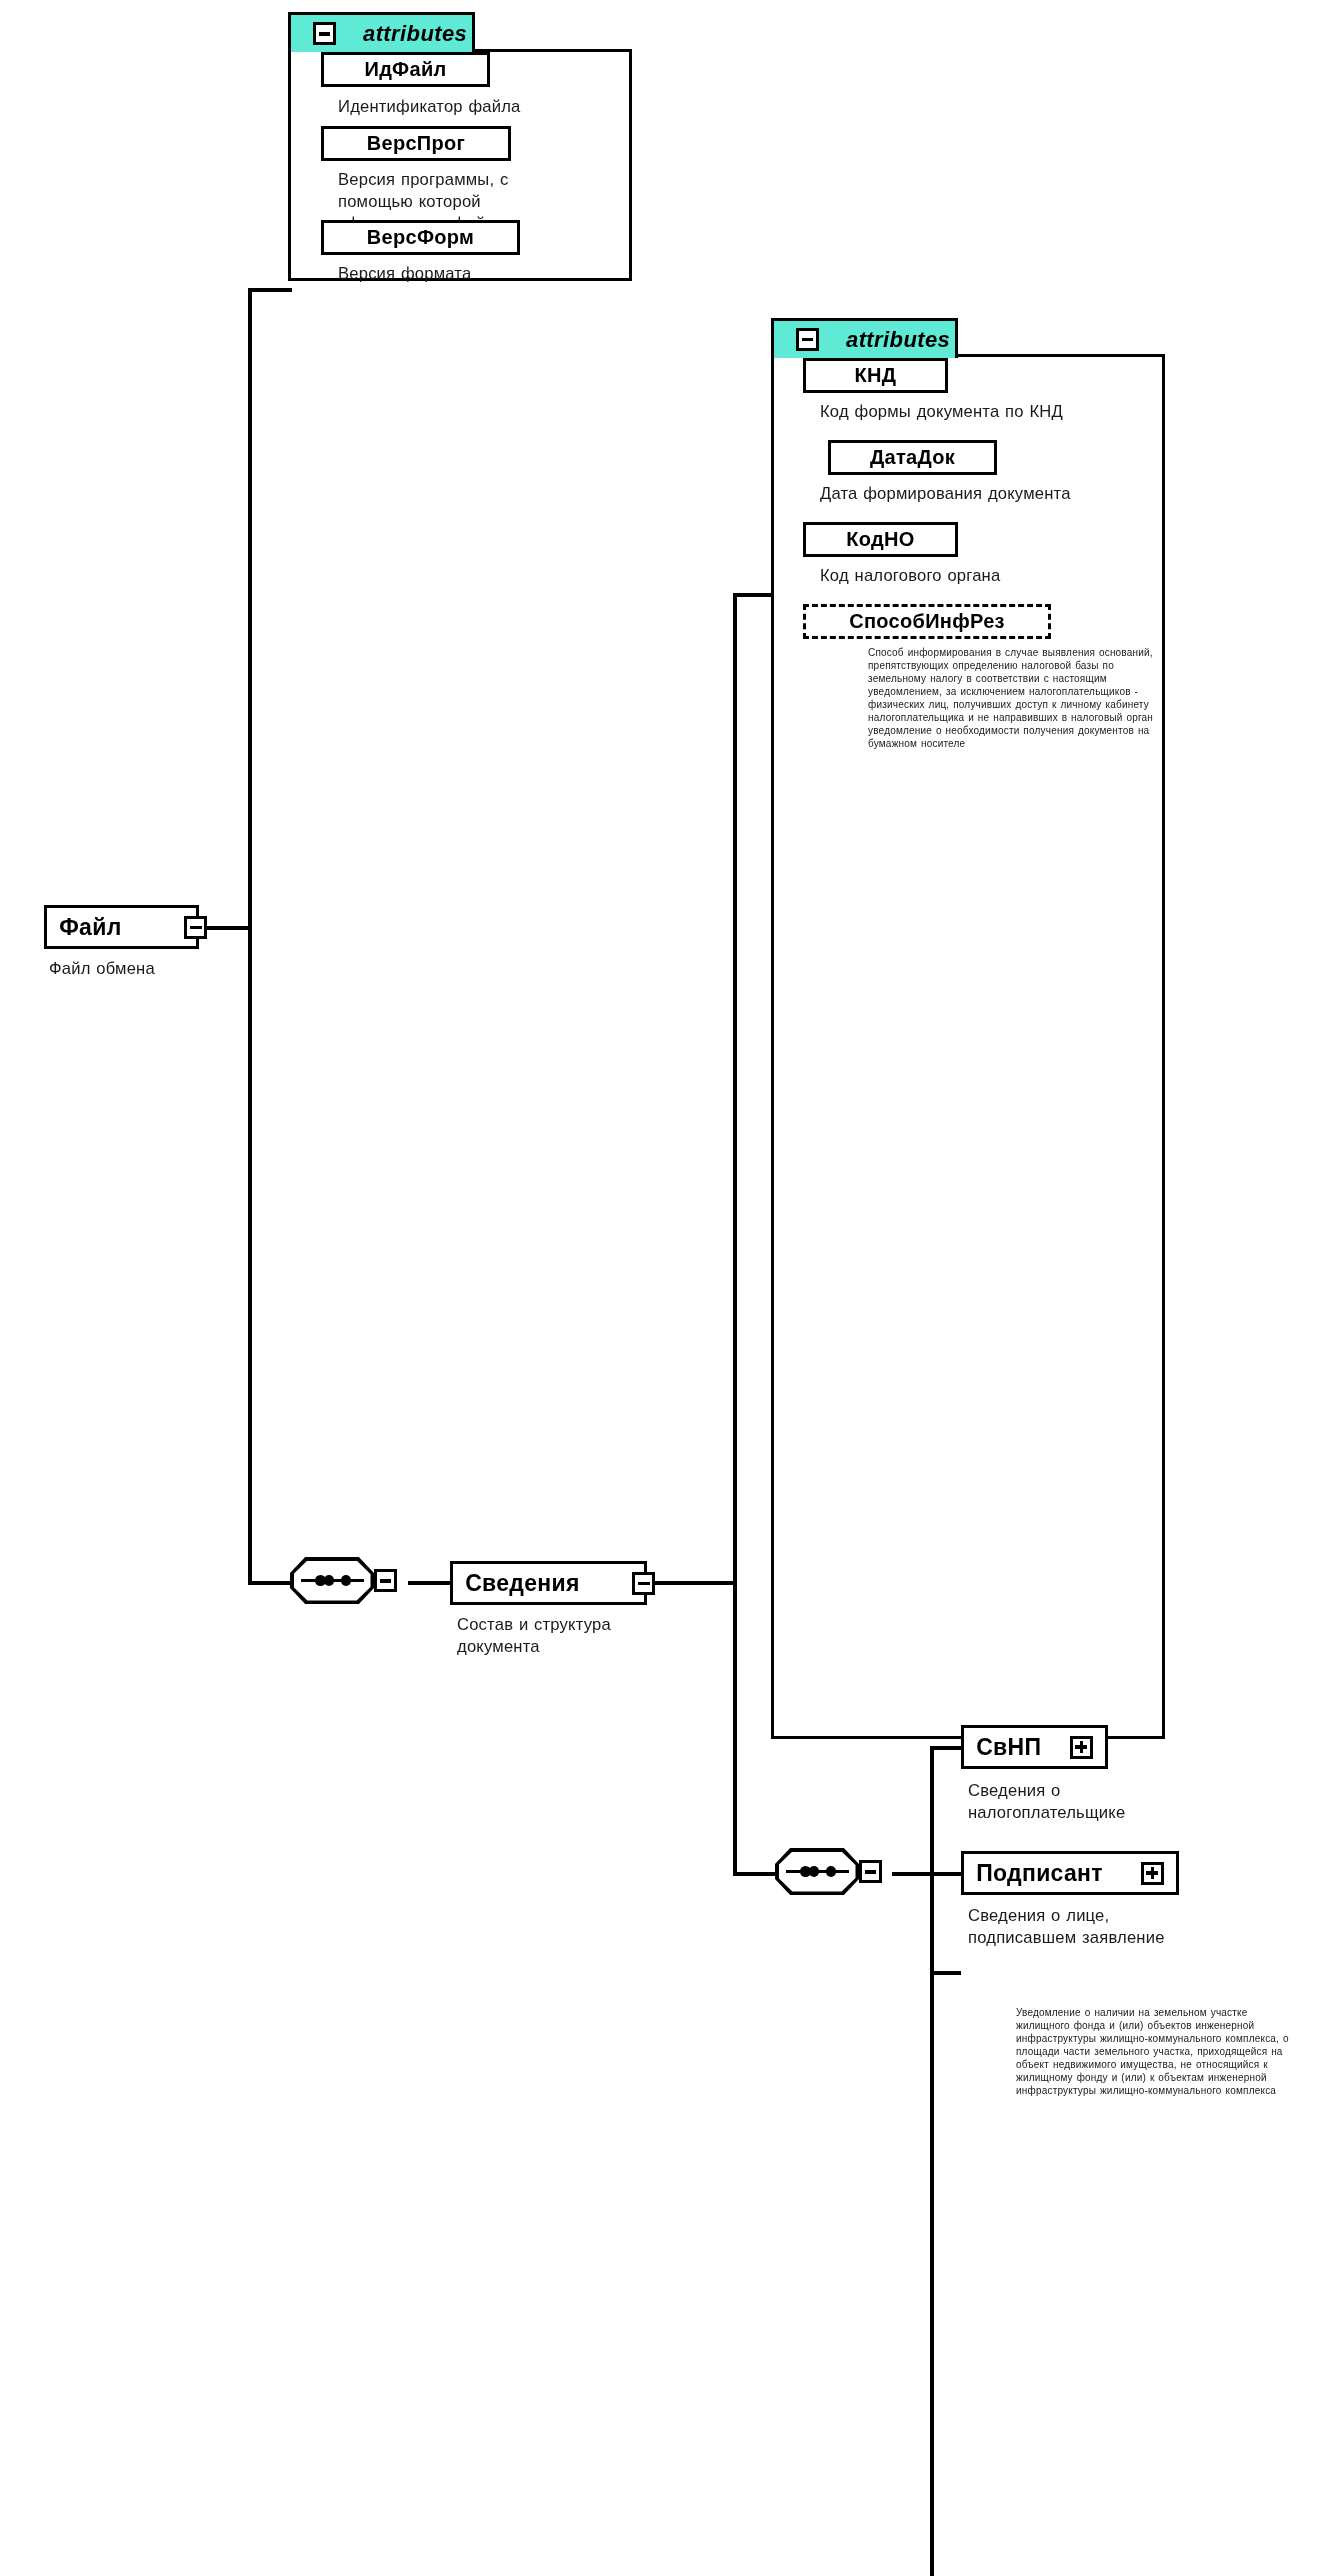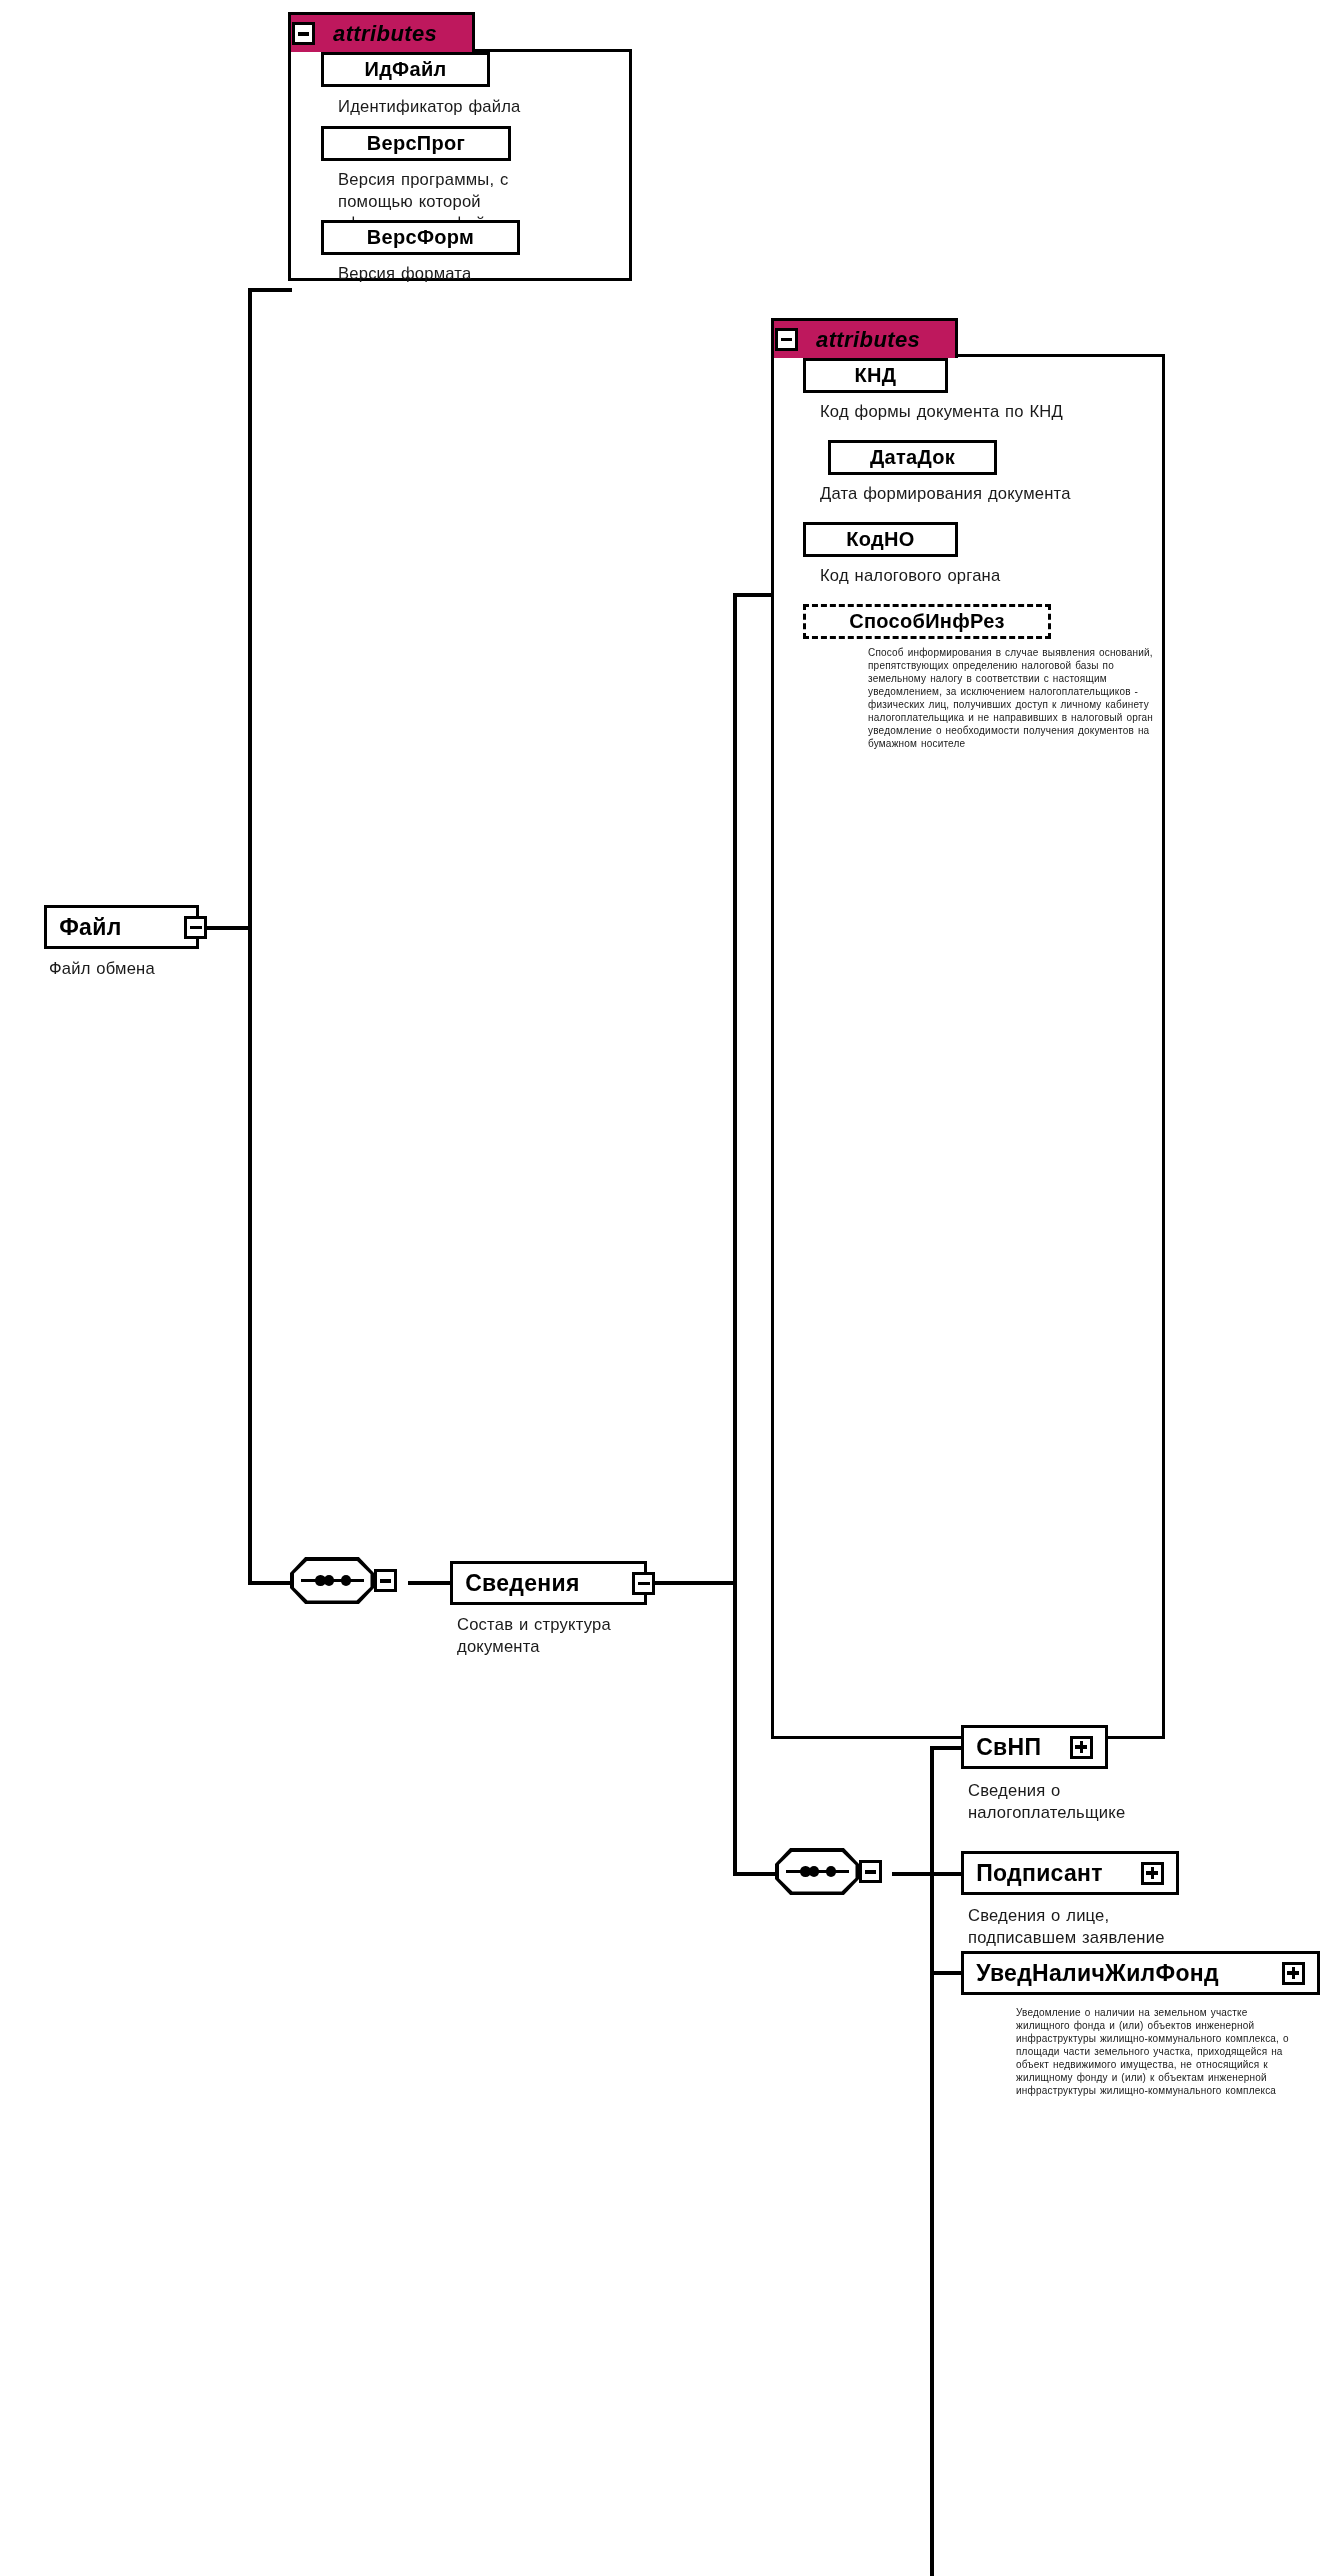--- a/index.html
+++ b/index.html
@@ -32,26 +32,26 @@
   .attr-panel {
     position: absolute;
     border: 3.5px solid #000000;
     background: #ffffff;
     box-sizing: border-box;
   }
   .attr-panel-tab {
     position: absolute;
     border: 3.5px solid #000000;
     border-bottom: none;
-    background: #be185d;
+    background: #5eead4;
     box-sizing: border-box;
     display: flex;
     align-items: center;
-    padding-left: 1px;
-    gap: 18px;
+    padding-left: 22px;
+    gap: 27px;
   }
   .attr-title {
     font-style: italic;
     font-weight: bold;
     font-size: 22px;
     letter-spacing: 0.4px;
     line-height: 1;
   }
 
   
@@ -341,20 +341,16 @@
   <div class="shadow" style="left:972px; top:1895px; width:218px; height:12.2px;"></div>
   <div class="shadow" style="left:1178px; top:1858px; width:12.2px; height:49px;"></div>
   <div class="node" style="left:961px; top:1851px; width:218px; height:44px;">
     <span class="node-label">Подписант</span>
     <span class="toggle plus"></span>
   </div>
   <div class="caption" style="left:968px; top:1905px; width:244px;">Сведения о лице, подписавшем заявление</div>
 
   <div class="shadow" style="left:972px; top:1994px; width:359px; height:12.2px;"></div>
   <div class="shadow" style="left:1319px; top:1958px; width:12.2px; height:49px;"></div>
-  <div class="node" style="left:961px; top:1951px; width:359px; height:44px;">
-    <span class="node-label">УведНаличЖилФонд</span>
-    <span class="toggle plus"></span>
-  </div>
   <div class="caption small" style="left:968px; top:2006px; width:288px;">Уведомление о наличии на земельном участке жилищного фонда и (или) объектов инженерной инфраструктуры жилищно-коммунального комплекса, о площади части земельного участка, приходящейся на объект недвижимого имущества, не относящийся к жилищному фонду и (или) к объектам инженерной инфраструктуры жилищно-коммунального комплекса</div>
 
 </div>
 
 
 </body></html>

